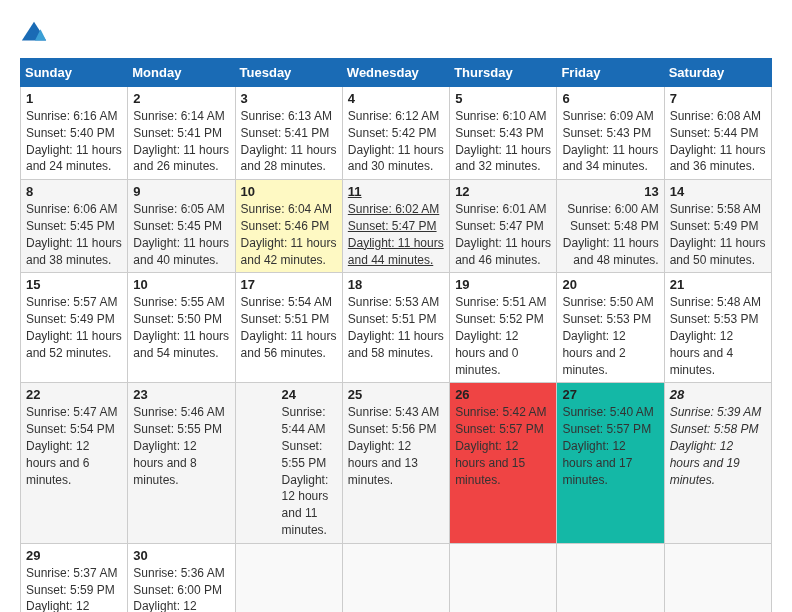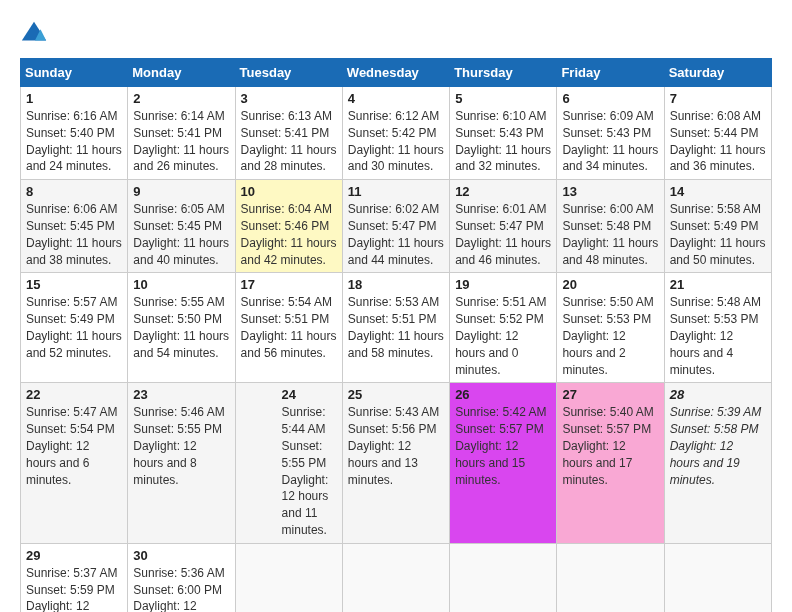--- a/index.html
+++ b/index.html
@@ -140,25 +140,25 @@
         <td style="background: rgb(255, 255, 255);"><span class="day-num">7</span>
         <span class="day-info">Sunrise: 6:08 AM<br>Sunset: 5:44 PM<br>Daylight: 11 hours and 36 minutes.</span></td>
       </tr>
       <tr>
         <td style="background: rgb(245, 245, 245);"><span class="day-num">8</span>
         <span class="day-info">Sunrise: 6:06 AM<br>Sunset: 5:45 PM<br>Daylight: 11 hours and 38 minutes.</span></td>
         <td style="background: rgb(245, 245, 245);"><span class="day-num">9</span>
         <span class="day-info">Sunrise: 6:05 AM<br>Sunset: 5:45 PM<br>Daylight: 11 hours and 40 minutes.</span></td>
         <td style="background: #fef9c3; margin-top: 28px;"><span class="day-num">10</span>
         <span class="day-info">Sunrise: 6:04 AM<br>Sunset: 5:46 PM<br>Daylight: 11 hours and 42 minutes.</span></td>
-        <td style="background: rgb(245, 245, 245);"><span class="day-num">11</span>
+        <td style="background: rgb(245, 245, 245); text-decoration: underline;"><span class="day-num">11</span>
         <span class="day-info">Sunrise: 6:02 AM<br>Sunset: 5:47 PM<br>Daylight: 11 hours and 44 minutes.</span></td>
         <td style="background: rgb(245, 245, 245);"><span class="day-num">12</span>
         <span class="day-info">Sunrise: 6:01 AM<br>Sunset: 5:47 PM<br>Daylight: 11 hours and 46 minutes.</span></td>
-        <td style="background: rgb(245, 245, 245);"><span class="day-num">13</span>
+        <td style="background: rgb(245, 245, 245); text-align: right;"><span class="day-num">13</span>
         <span class="day-info">Sunrise: 6:00 AM<br>Sunset: 5:48 PM<br>Daylight: 11 hours and 48 minutes.</span></td>
         <td style="background: rgb(245, 245, 245);"><span class="day-num">14</span>
         <span class="day-info">Sunrise: 5:58 AM<br>Sunset: 5:49 PM<br>Daylight: 11 hours and 50 minutes.</span></td>
       </tr>
       <tr>
         <td style="background: rgb(255, 255, 255);"><span class="day-num">15</span>
         <span class="day-info">Sunrise: 5:57 AM<br>Sunset: 5:49 PM<br>Daylight: 11 hours and 52 minutes.</span></td>
         <td style="background: rgb(255, 255, 255);"><span class="day-num">10</span>
         <span class="day-info">Sunrise: 5:55 AM<br>Sunset: 5:50 PM<br>Daylight: 11 hours and 54 minutes.</span></td>
         <td style="background: rgb(255, 255, 255);"><span class="day-num">17</span>
@@ -174,23 +174,23 @@
       </tr>
       <tr>
         <td style="background: rgb(245, 245, 245);"><span class="day-num">22</span>
         <span class="day-info">Sunrise: 5:47 AM<br>Sunset: 5:54 PM<br>Daylight: 12 hours and 6 minutes.</span></td>
         <td style="background: rgb(245, 245, 245);"><span class="day-num">23</span>
         <span class="day-info">Sunrise: 5:46 AM<br>Sunset: 5:55 PM<br>Daylight: 12 hours and 8 minutes.</span></td>
         <td style="background: rgb(245, 245, 245); padding-left: 46px;"><span class="day-num">24</span>
         <span class="day-info">Sunrise: 5:44 AM<br>Sunset: 5:55 PM<br>Daylight: 12 hours and 11 minutes.</span></td>
         <td style="background: rgb(245, 245, 245);"><span class="day-num">25</span>
         <span class="day-info">Sunrise: 5:43 AM<br>Sunset: 5:56 PM<br>Daylight: 12 hours and 13 minutes.</span></td>
-        <td style="background: #d946ef;"><span class="day-num">26</span>
+        <td style="background: #ef4444;"><span class="day-num">26</span>
         <span class="day-info">Sunrise: 5:42 AM<br>Sunset: 5:57 PM<br>Daylight: 12 hours and 15 minutes.</span></td>
-        <td style="background: #f9a8d4;"><span class="day-num">27</span>
+        <td style="background: #14b8a6;"><span class="day-num">27</span>
         <span class="day-info">Sunrise: 5:40 AM<br>Sunset: 5:57 PM<br>Daylight: 12 hours and 17 minutes.</span></td>
         <td style="background: rgb(245, 245, 245); font-style: italic;"><span class="day-num">28</span>
         <span class="day-info">Sunrise: 5:39 AM<br>Sunset: 5:58 PM<br>Daylight: 12 hours and 19 minutes.</span></td>
       </tr>
       <tr>
         <td style="background: rgb(255, 255, 255);"><span class="day-num">29</span>
         <span class="day-info">Sunrise: 5:37 AM<br>Sunset: 5:59 PM<br>Daylight: 12 hours and 21 minutes.</span></td>
         <td style="background: rgb(255, 255, 255);"><span class="day-num">30</span>
         <span class="day-info">Sunrise: 5:36 AM<br>Sunset: 6:00 PM<br>Daylight: 12 hours and 23 minutes.</span></td>
         <td class="empty" style="background: rgb(250, 250, 250);"></td>

